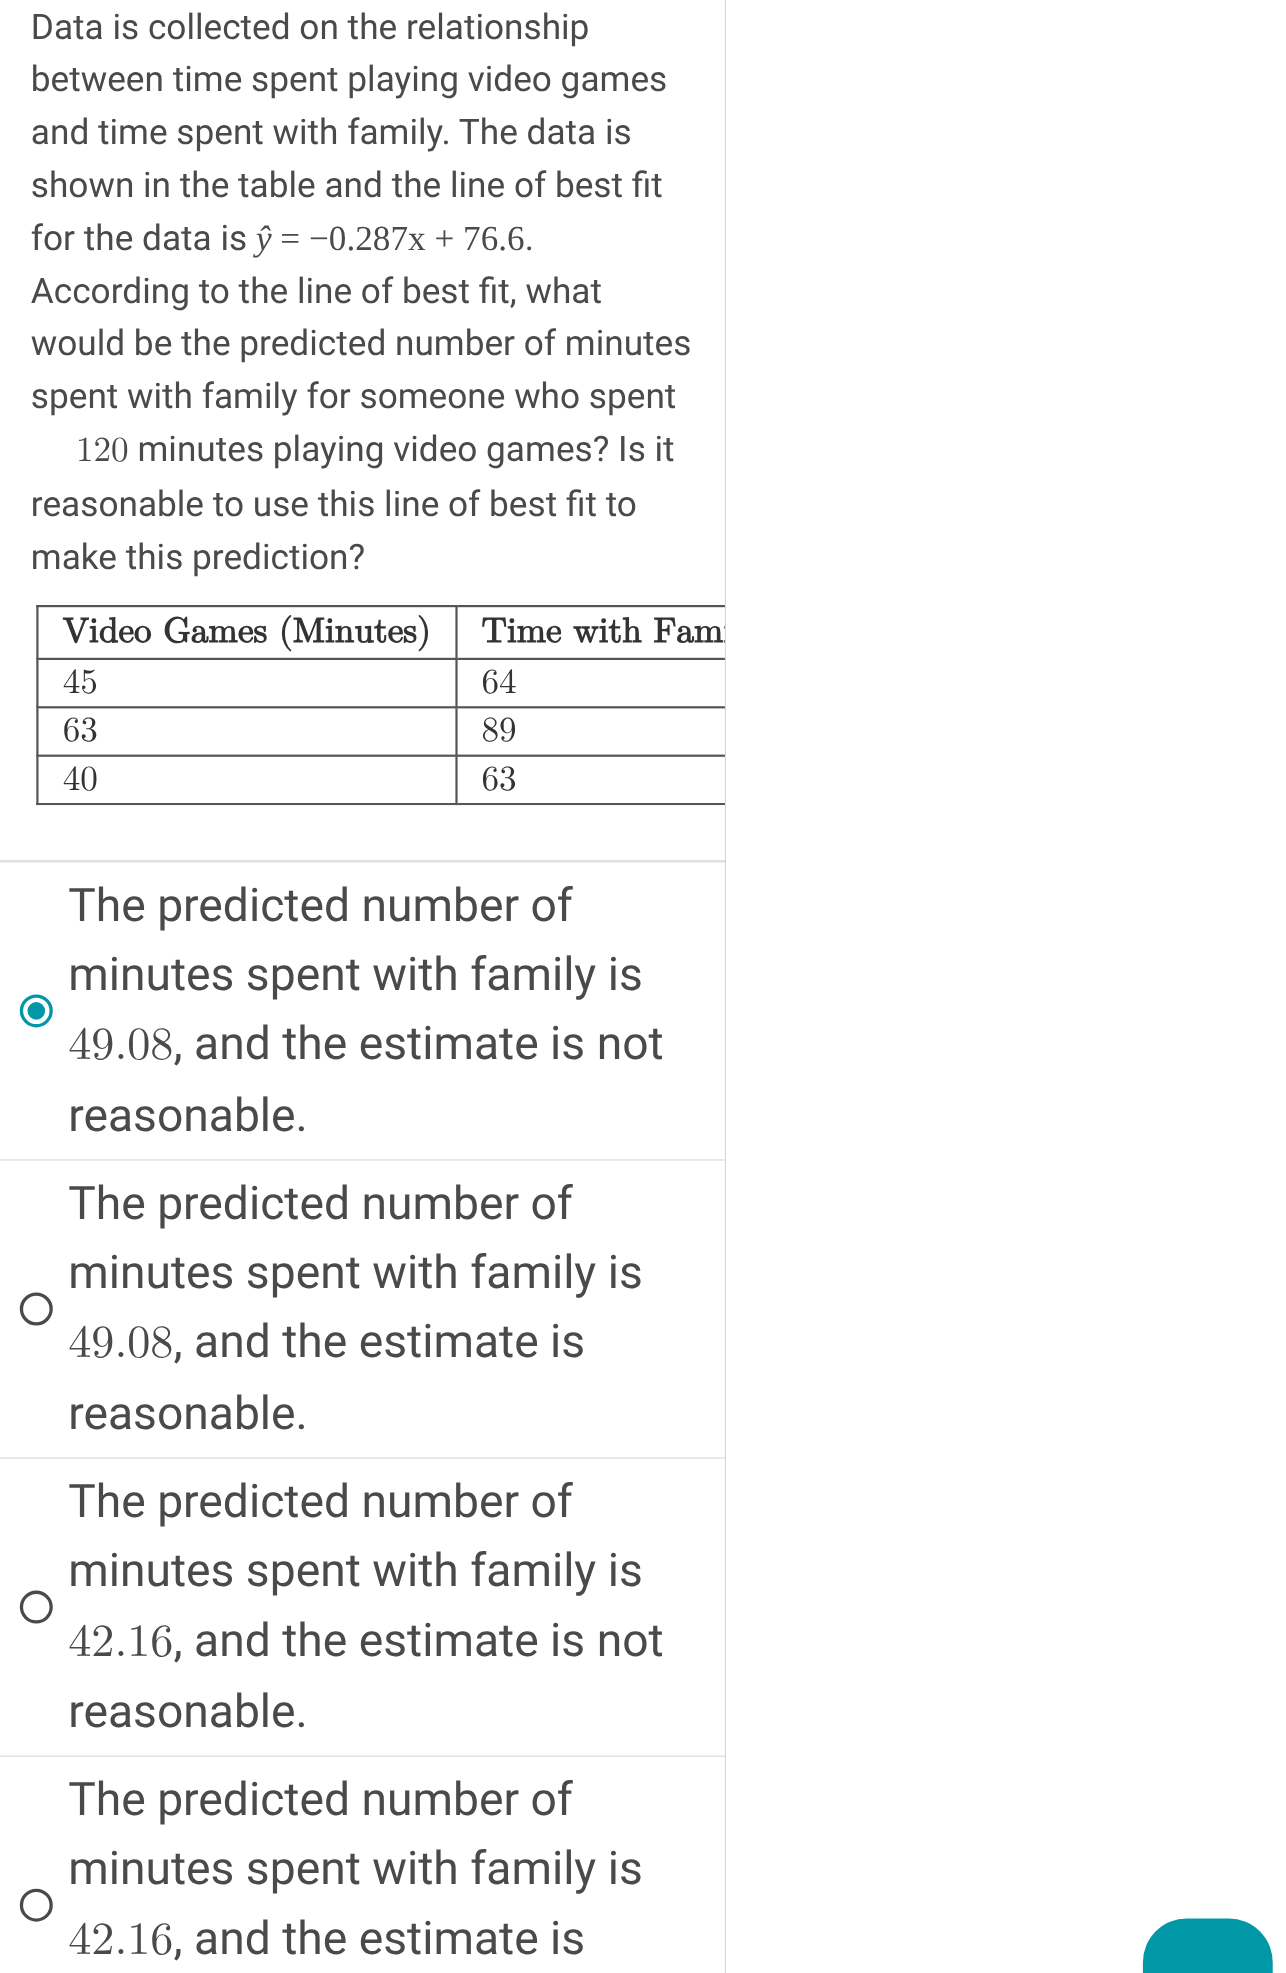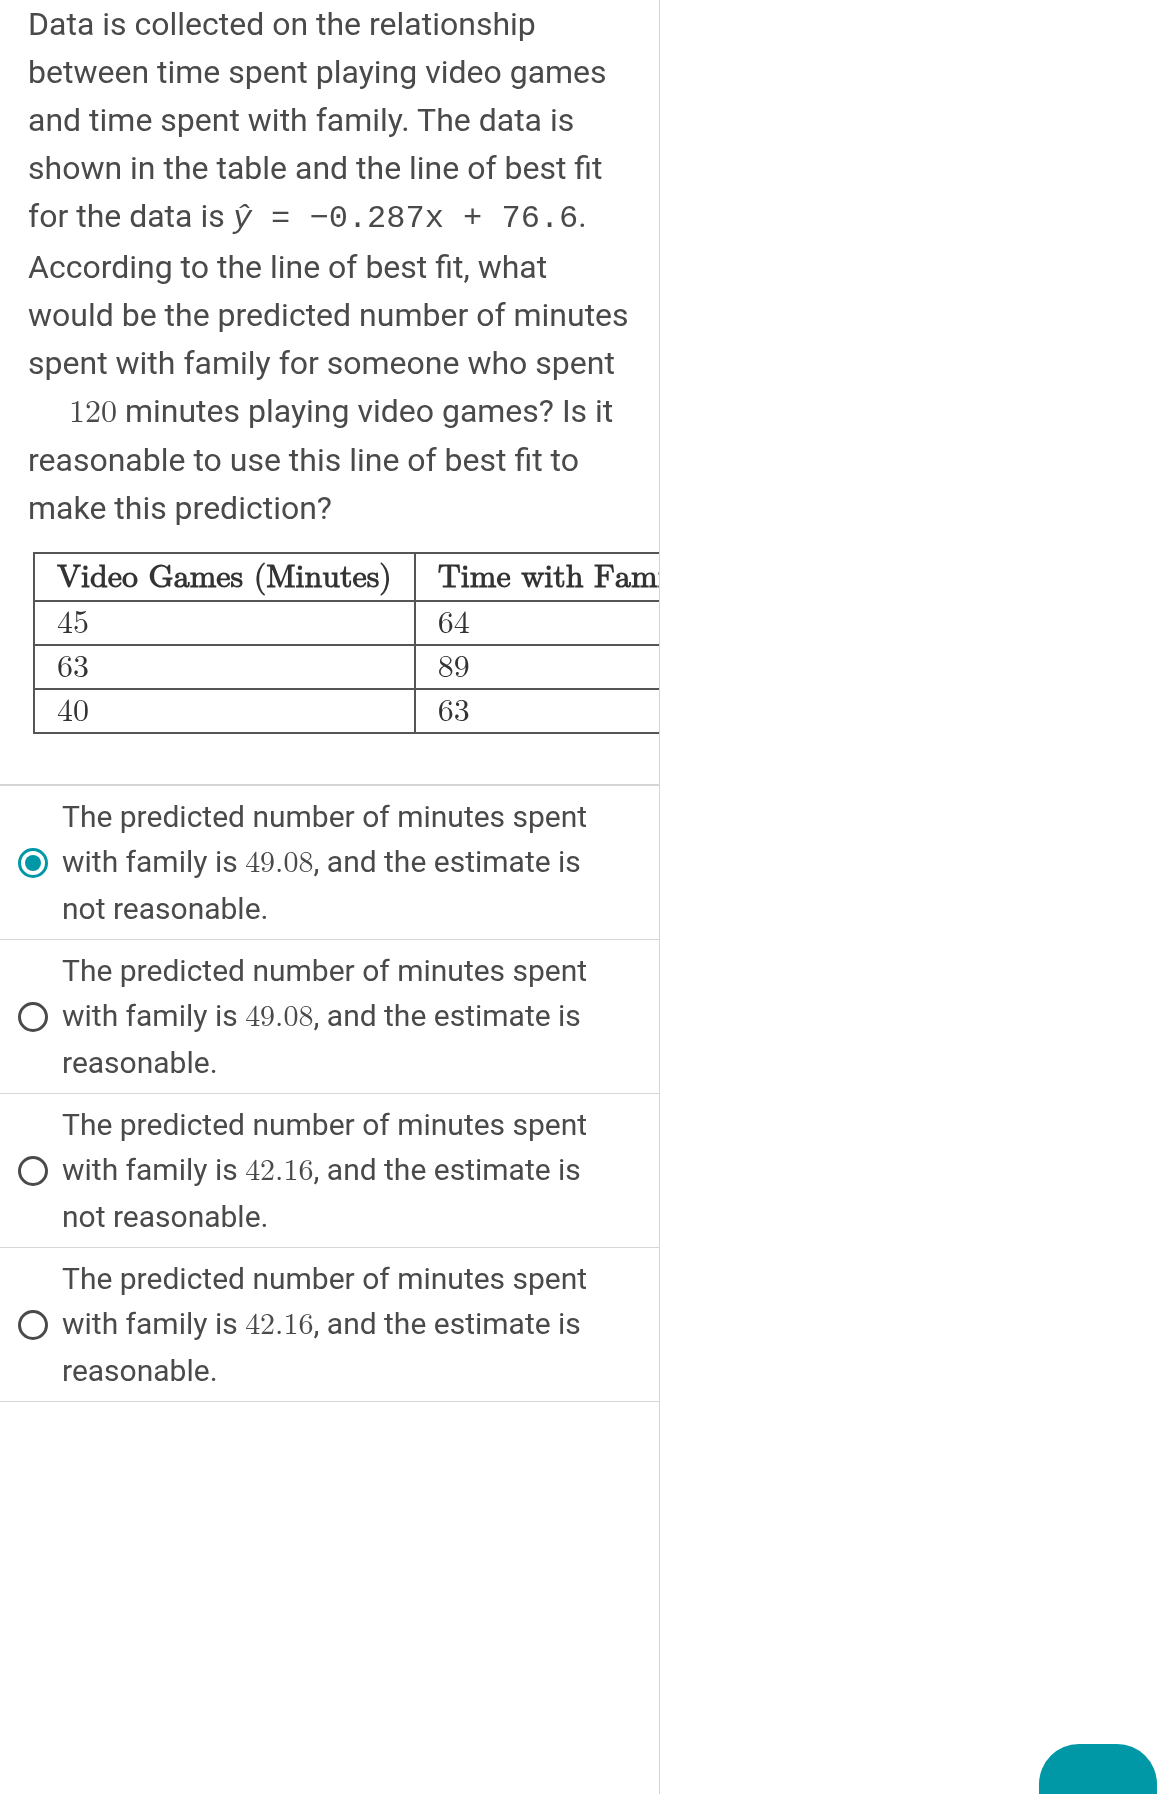--- a/index.html
+++ b/index.html
@@ -22,21 +22,21 @@
     color: #4a4a4a;
     font-size: 32px;
     line-height: 1.5;
     font-weight: 400;
   }
   .math-serif {
     font-family: "Latin Modern Math", "STIX Two Math", "Cambria Math", Georgia, serif;
     margin-left: 41px;
   }
   .yhat { font-style: italic; }
-  .eq { font-family: Liberation Mono, monospace; }
+  .eq { font-family: Liberation Serif, serif; }
 
   .data-table-wrap {
     padding: 0 0 0 33px;
     overflow: hidden;
   }
   table.data-table {
     border-collapse: collapse;
     font-family: "Latin Modern Math","STIX Two Math","Cambria Math",Georgia,serif;
     font-size: 32px;
     color: #333;
@@ -76,21 +76,21 @@
   .answer-row {
     display: flex;
     align-items: center;
     gap: 14px;
     padding: 8px 28px 8px 18px;
     border-bottom: 1px solid #d6d6d6;
     cursor: pointer;
   }
   .answer-text {
     color: #4a4a4a;
-    font-size: 30px;
+    font-size: 42px;
     line-height: 1.5;
     flex: 1;
   }
   .answer-text .num {
     font-family: "Latin Modern Math","STIX Two Math","Cambria Math",Georgia,serif;
   }
 
   .radio {
     width: 30px;
     height: 30px;

